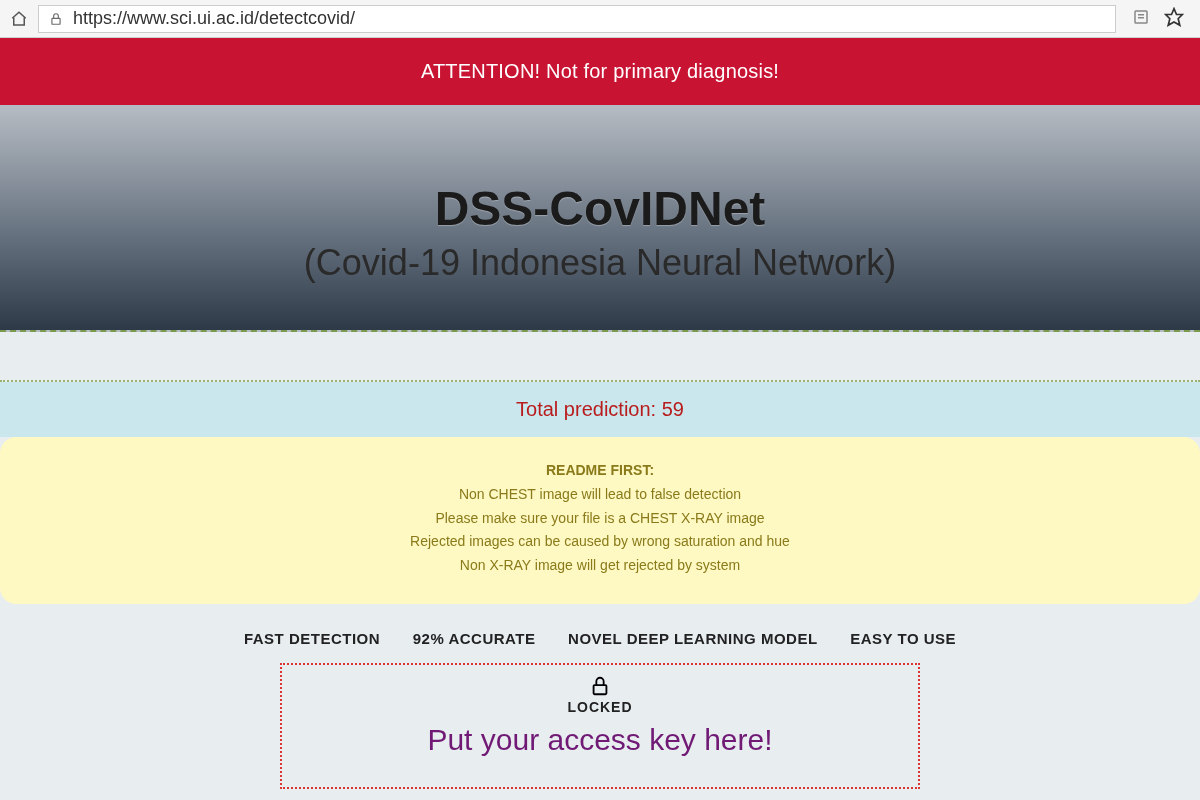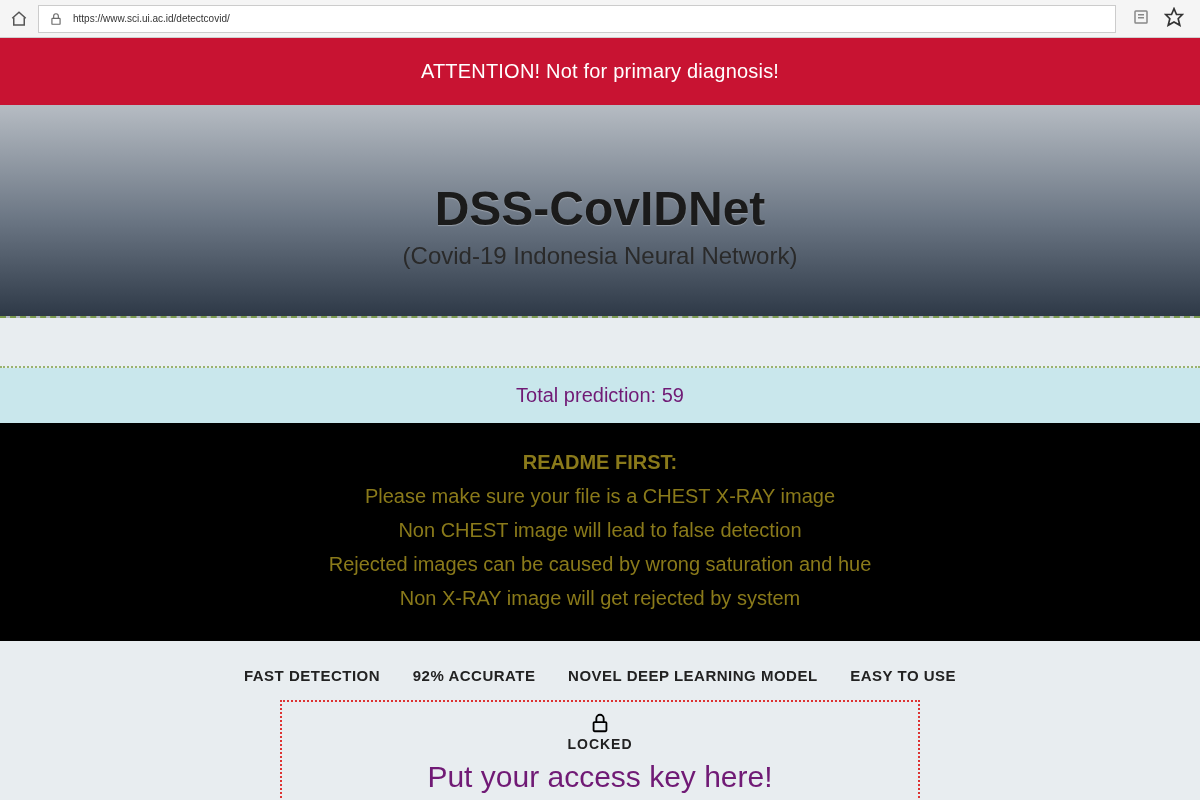--- a/index.html
+++ b/index.html
@@ -28,21 +28,21 @@
     }
     .url-box {
       flex: 1;
       height: 28px;
       border: 1px solid #ccc;
       background: #fff;
       display: flex;
       align-items: center;
       padding: 0 8px;
       gap: 8px;
-      font-size: 10px;
+      font-size: 18px;
       color: #333;
     }
     .url-box .lock-icon { color: #6b6b6b; }
     .right-icons {
       display: flex;
       align-items: center;
       gap: 14px;
       padding: 0 6px;
       color: #555;
     }
@@ -61,46 +61,47 @@
       border-bottom: 2px dashed #7a9a4d;
     }
     .hero h1 {
       font-size: 48px;
       font-weight: 600;
       color: #1b1b1b;
       text-shadow: 0 1px 1px rgba(255,255,255,.3);
       margin-top: 36px;
     }
     .hero .subtitle {
-      font-size: 24px;
+      font-size: 36px;
       color: #2a2a2a;
       margin-top: 6px;
       font-weight: 400;
     }
     .hero .tagline {
       font-size: 26px;
       color: #101010;
       margin-top: 14px;
       font-weight: 400;
     }
     .gap1 { height: 50px; background: #e8edf0; border-bottom: 2px dotted #9ab36f; }
     .stat-bar {
       background: #c9e7ec;
       text-align: center;
       padding: 16px 0;
-      color: #701a75;
+      color: #b91c1c;
       font-size: 20px;
     }
     .readme {
-      background: #000000;
+      background: #fef9c3;
       text-align: center;
       padding: 22px 20px 26px;
       color: #8a7a1a;
-      font-size: 20px;
+      font-size: 14px;
       line-height: 1.7;
+      border-radius: 16px;
     }
     .readme .rm-title { font-weight: 700; }
     .features {
       text-align: center;
       padding: 26px 0 12px;
       font-size: 15px;
       font-weight: 700;
       letter-spacing: .5px;
       color: #222;
     }
@@ -174,22 +175,22 @@
 </div>
 
 <div class="gap1"></div>
 
 <div class="stat-bar">
   <span>Total prediction: 59</span>
 </div>
 
 <div class="readme">
   <div class="rm-title">README FIRST:</div>
+  <div>Non CHEST image will lead to false detection</div>
   <div>Please make sure your file is a CHEST X-RAY image</div>
-  <div>Non CHEST image will lead to false detection</div>
   <div>Rejected images can be caused by wrong saturation and hue</div>
   <div>Non X-RAY image will get rejected by system</div>
 </div>
 
 <div class="features">
   <span>FAST DETECTION</span>
   <span>92% ACCURATE</span>
   <span>NOVEL DEEP LEARNING MODEL</span>
   <span>EASY TO USE</span>
 </div>

